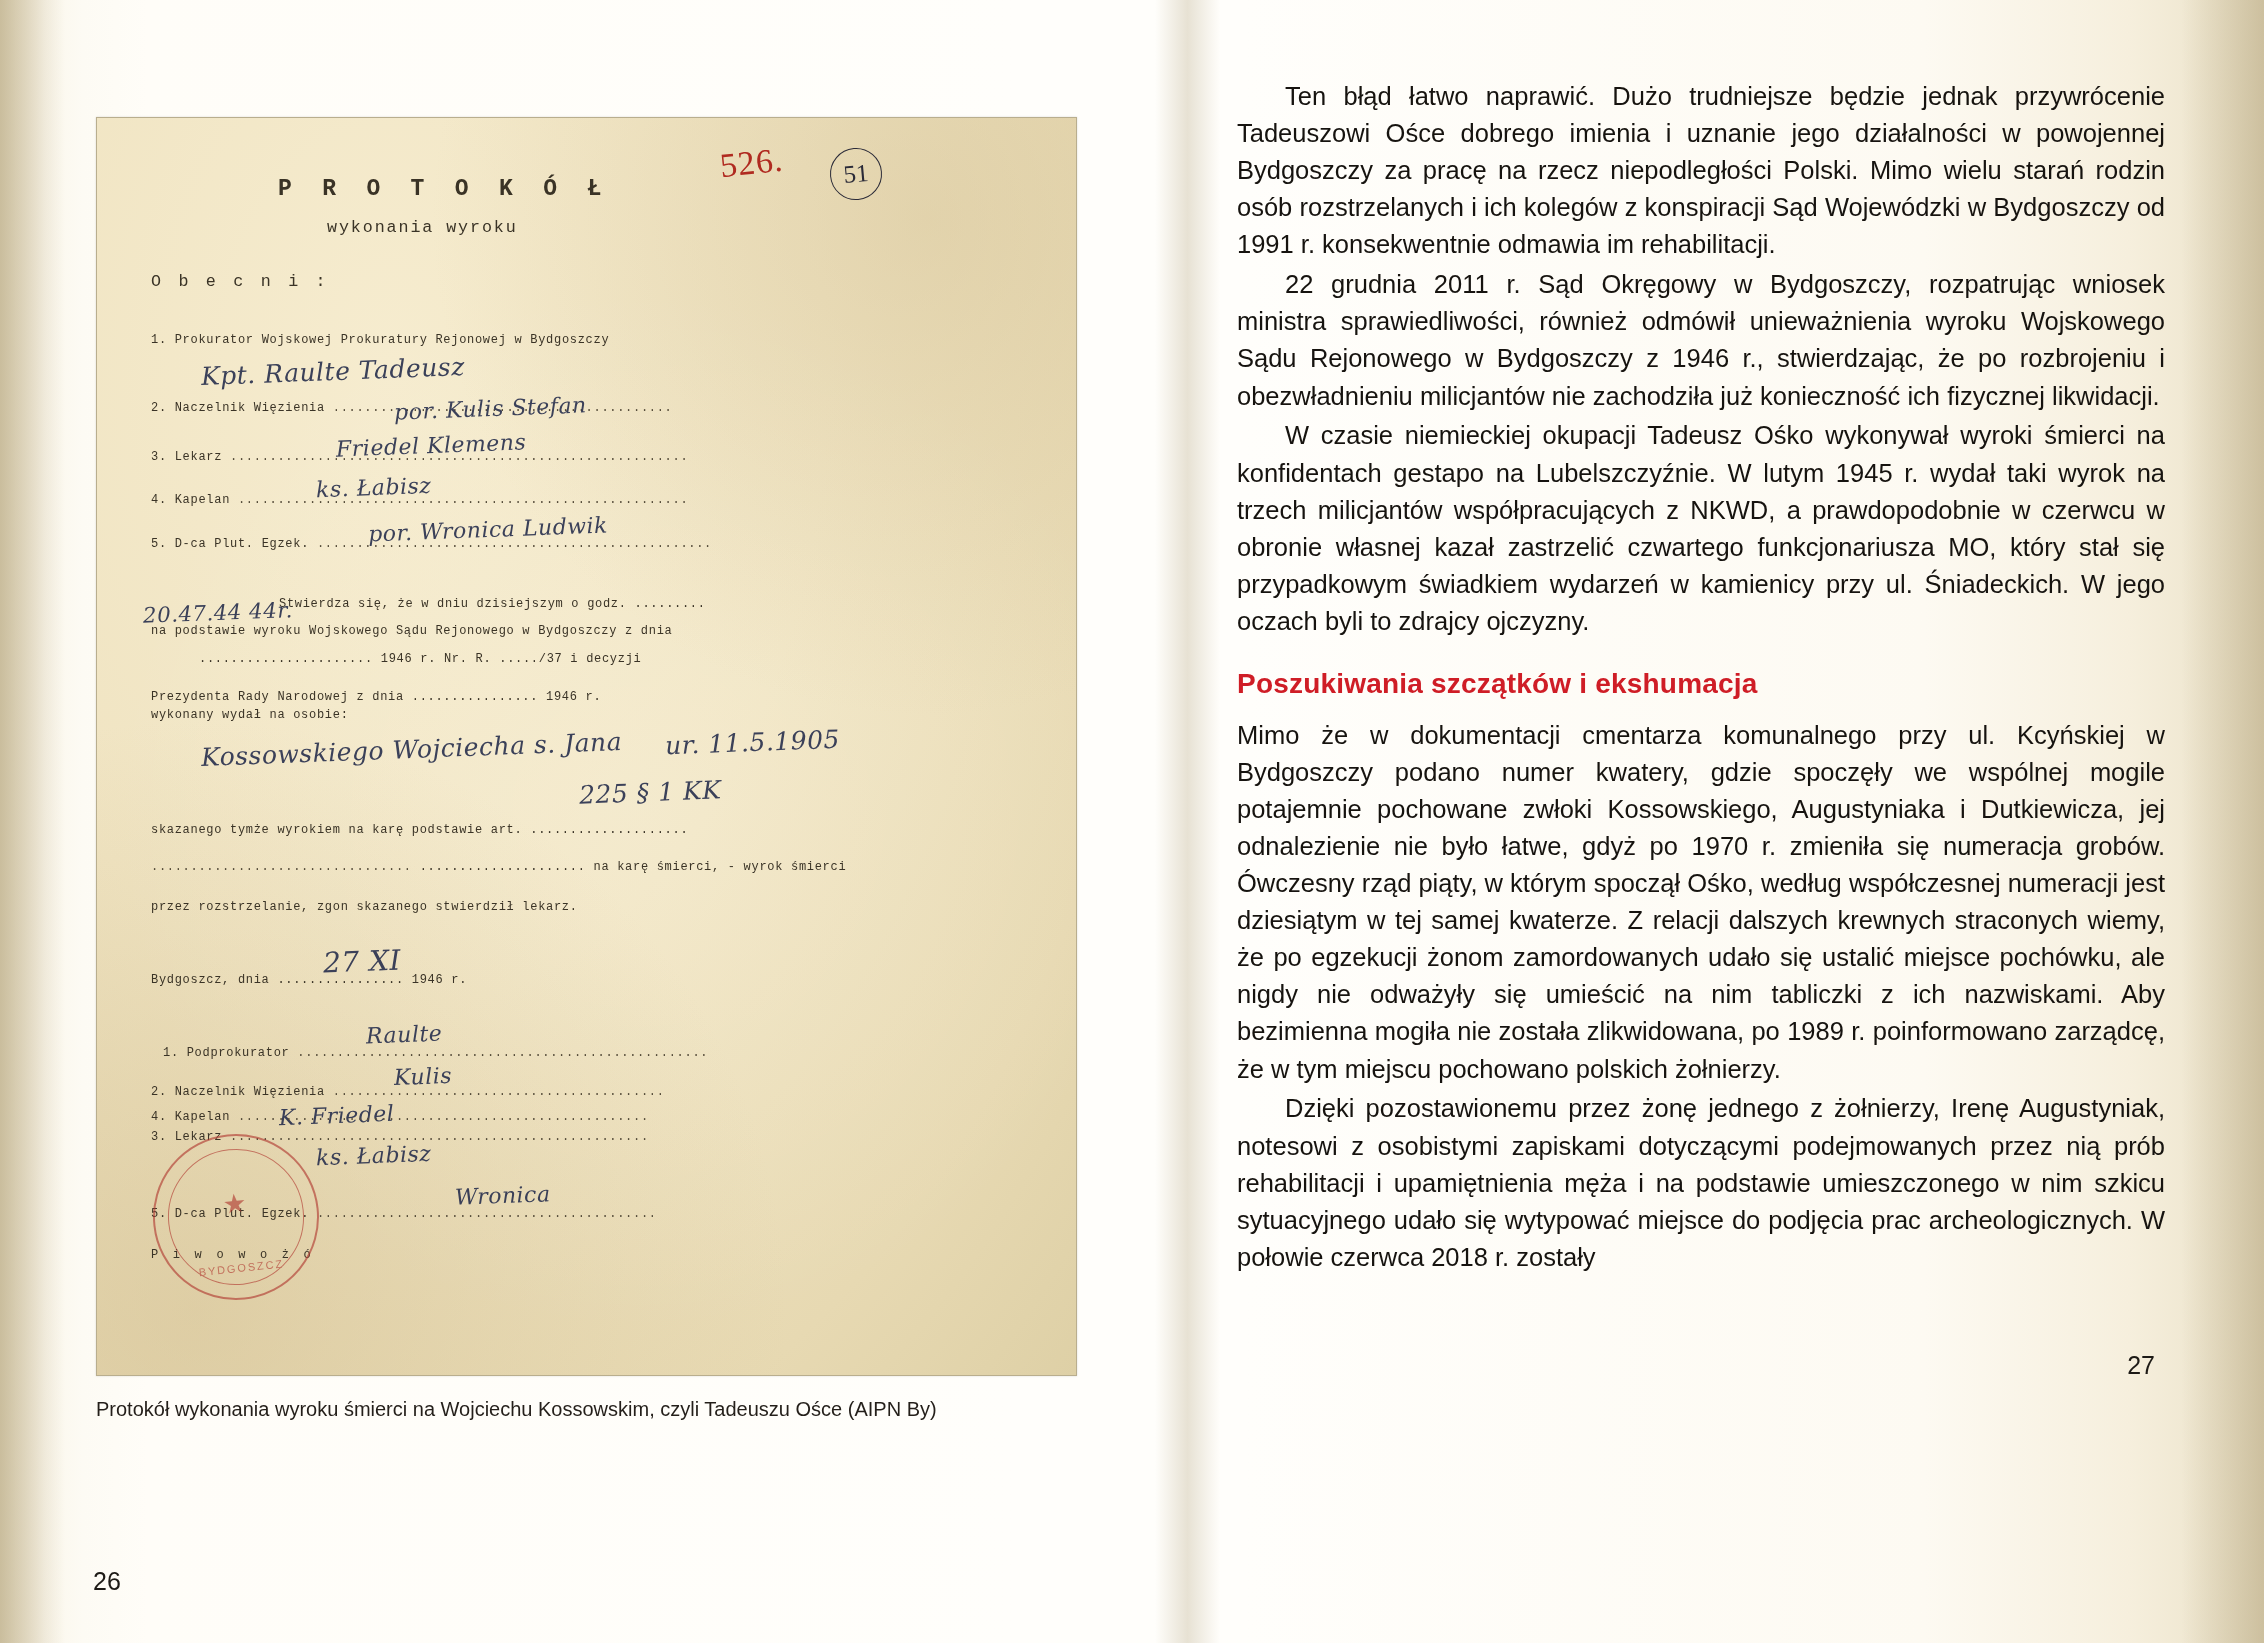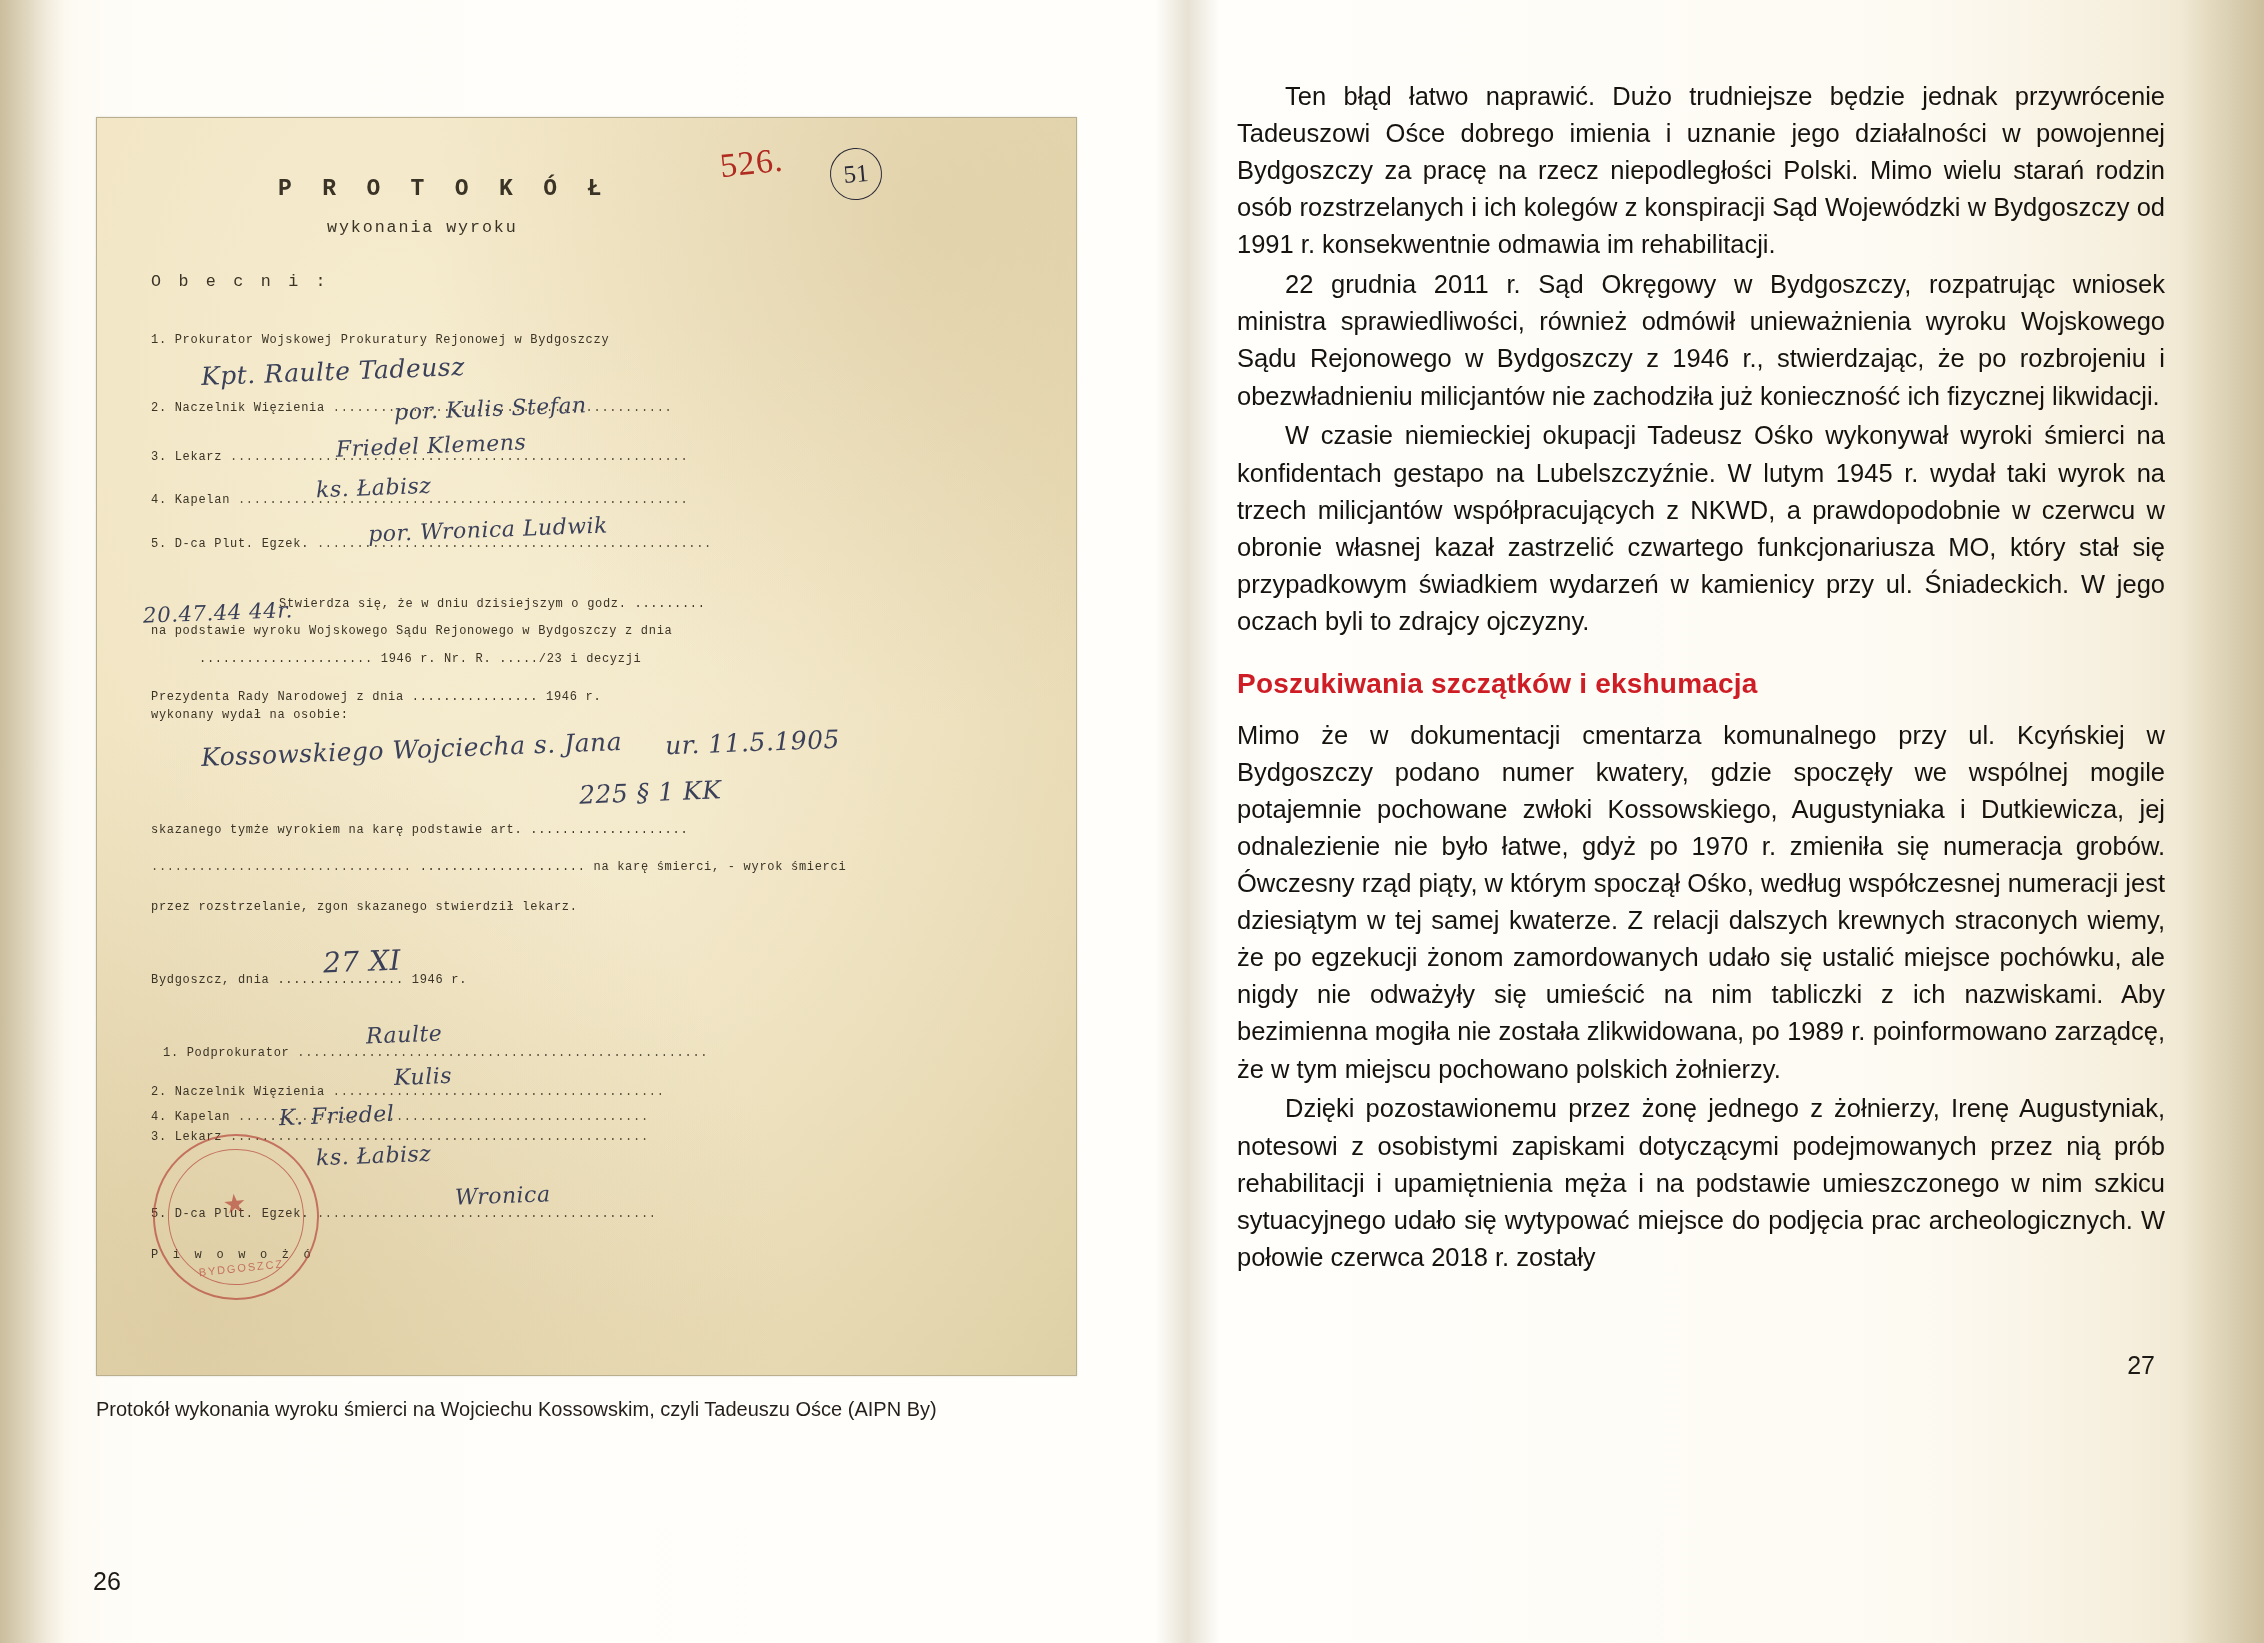--- a/index.html
+++ b/index.html
@@ -290,21 +290,21 @@
 
         <div class="ln" style="left:54px; top:419px;">
           <span>5.</span>
           <span>D-ca Plut. Egzek.</span>
           <span class="dots"> ..................................................</span>
         </div>
         <div class="hw" style="left:271px; top:399px;">por. Wronica Ludwik</div>
 
         <div class="ln" style="left:182px; top:479px;">Stwierdza się, że w dniu dzisiejszym o godz. .........</div>
         <div class="ln" style="left:54px; top:506px;">na podstawie wyroku Wojskowego Sądu Rejonowego w Bydgoszczy z dnia</div>
-        <div class="ln" style="left:102px; top:534px;">...................... 1946 r. Nr. R. ...../23 i decyzji</div>
+        <div class="ln" style="left:102px; top:534px;">...................... 1946 r. Nr. R. ...../37 i decyzji</div>
         <div class="ln" style="left:54px; top:572px;">Prezydenta Rady Narodowej z dnia ................ 1946 r.</div>
         <div class="ln" style="left:54px; top:590px;">wykonany wydał na osobie:</div>
 
         <div class="hw b" style="left:46px; top:482px; font-size:21.3px;">20.47.44 44r.</div>
 
         <div class="hw b" style="left:104px; top:617px;">Kossowskiego Wojciecha s. Jana</div>
         <div class="hw b" style="left:568px; top:610px;">ur. 11.5.1905</div>
         <div class="hw b" style="left:482px; top:660px;">225 § 1 KK</div>
 
         <div class="ln" style="left:54px; top:705px;">skazanego tymże wyrokiem na karę podstawie art. ....................</div>

